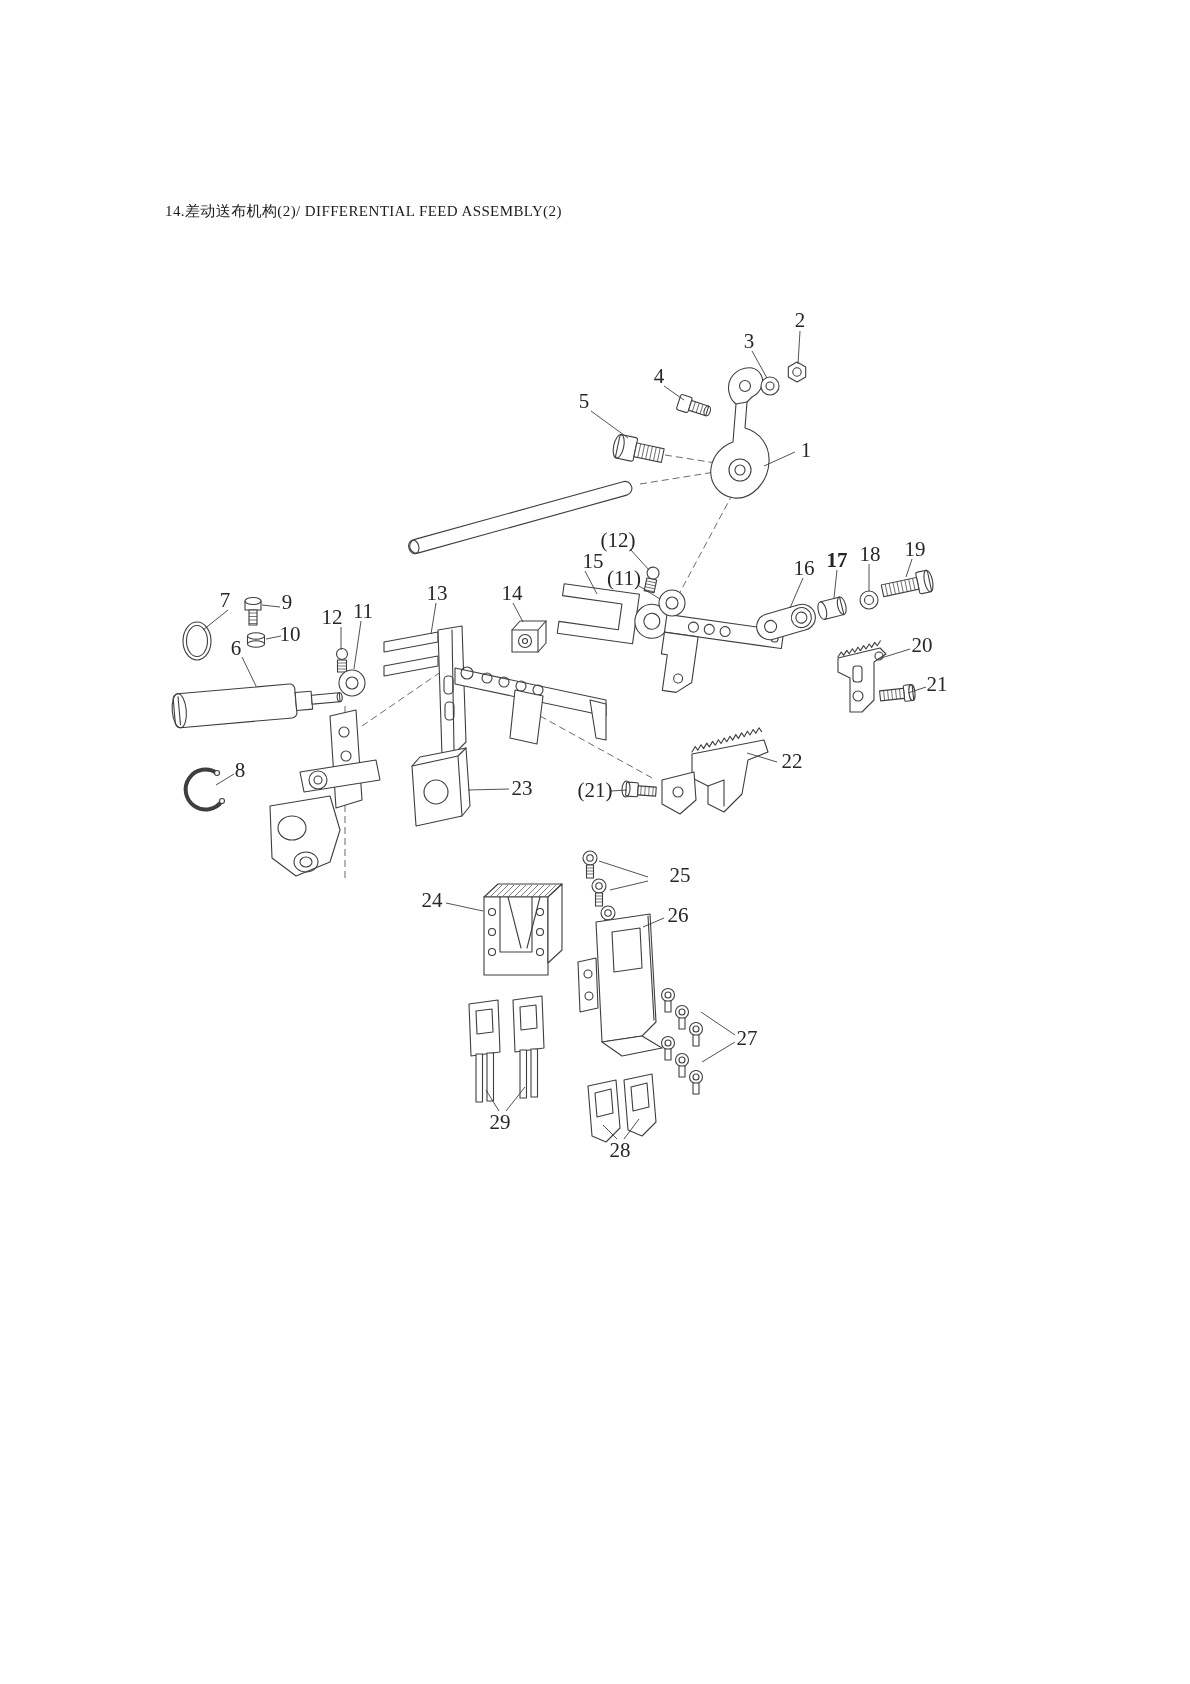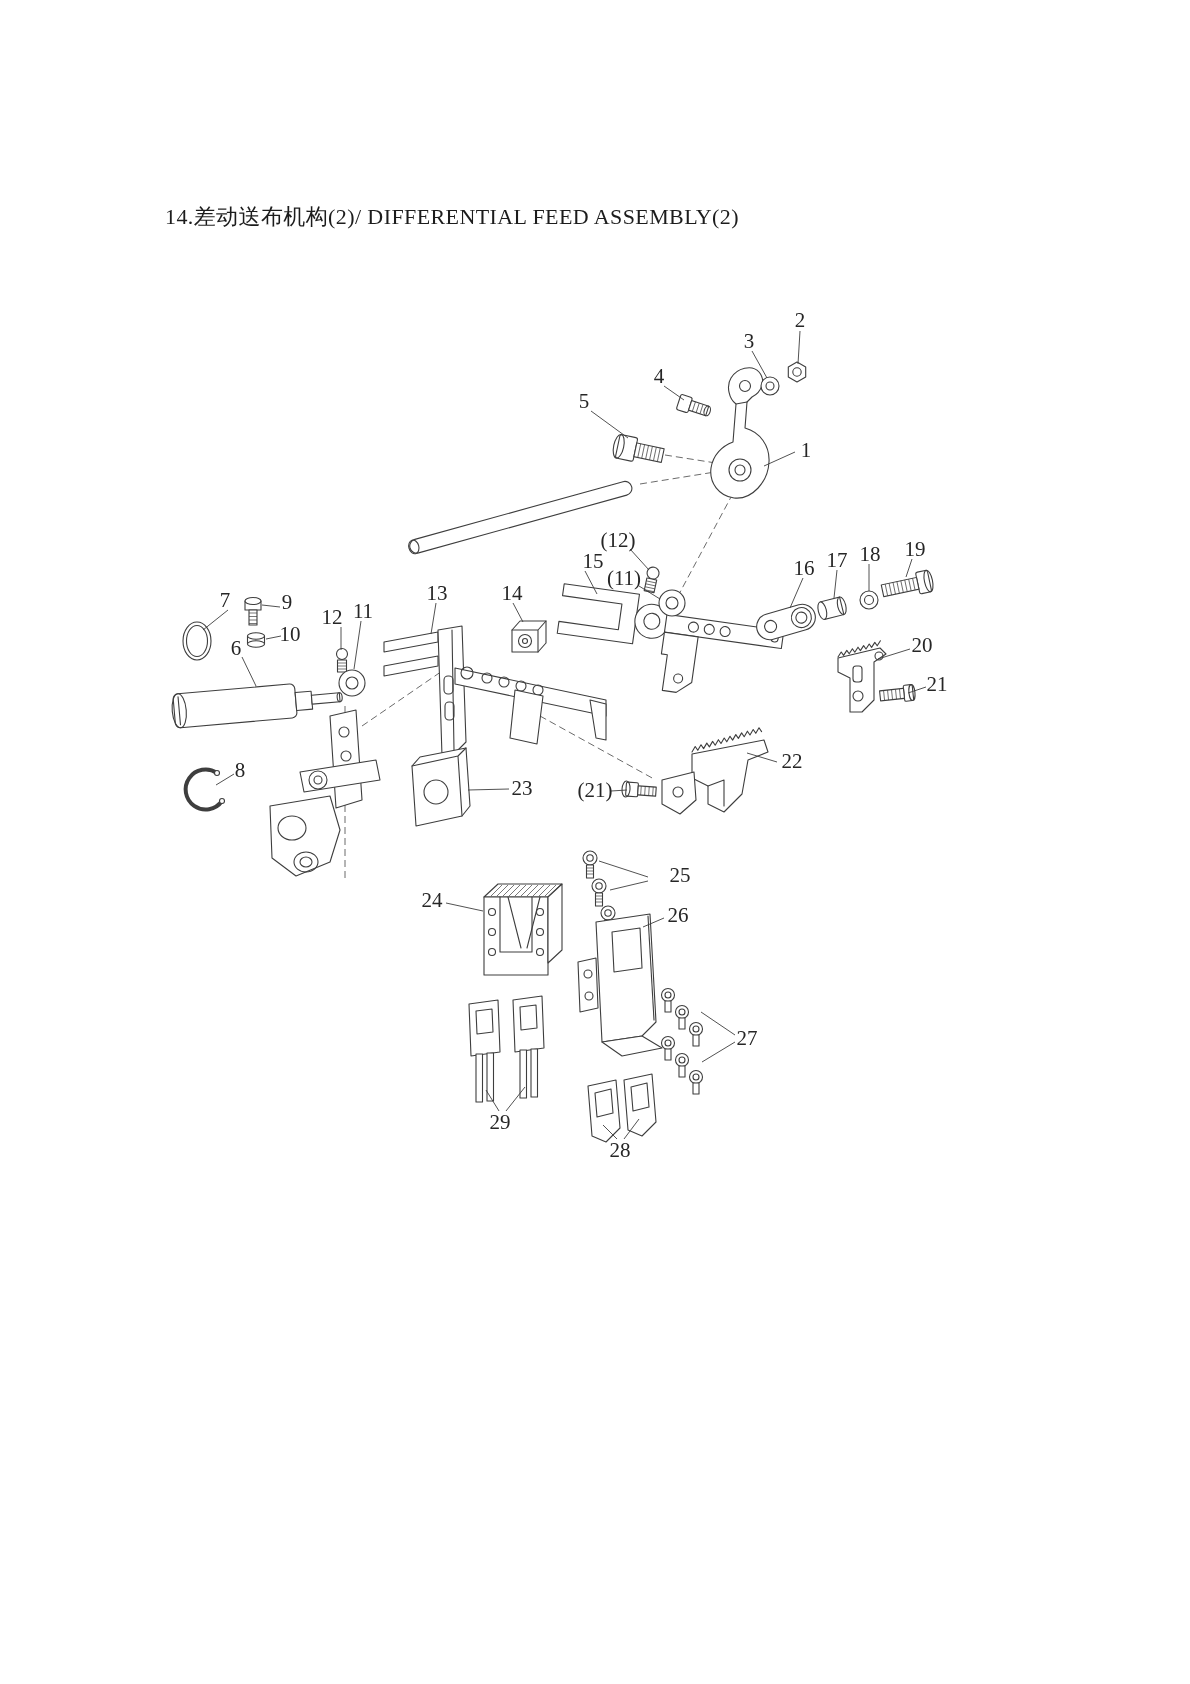--- a/index.html
+++ b/index.html
@@ -2,21 +2,21 @@
 <html><head>
 <meta charset="utf-8">
 <style>
   html, body { margin:0; padding:0; background:#ffffff; }
   .page {
     position:relative; width:1190px; height:1684px; background:#ffffff;
     font-family:"Liberation Serif", serif; overflow:hidden;
   }
   .title {
     position:absolute; left:165px; top:202px;
-    font-size:22px; color:#1c1c1c; letter-spacing:0.4px; white-space:nowrap;
+    font-size:15px; color:#1c1c1c; letter-spacing:0.4px; white-space:nowrap;
   }
   .diagram-svg { position:absolute; left:0; top:0; }
   .part-label {
     position:absolute; transform:translate(-50%,-50%);
     font-size:21px; color:#262626; white-space:nowrap;
   }
   
   .ln   { fill:none;    stroke:#3e3e3e; stroke-width:1.1; stroke-linecap:round; stroke-linejoin:round; }
   .fw   { fill:#ffffff; stroke:#3e3e3e; stroke-width:1.1; stroke-linejoin:round; }
   .th   { fill:none;    stroke:#3e3e3e; stroke-width:0.7; }
@@ -369,21 +369,21 @@
   <div>
       <div class="part-label" style="left: 800px; top: 320px;">2</div>
       <div class="part-label" style="left: 749px; top: 341px;">3</div>
       <div class="part-label" style="left: 659px; top: 376px;">4</div>
       <div class="part-label" style="left: 584px; top: 401px;">5</div>
       <div class="part-label" style="left: 806px; top: 450px;">1</div>
       <div class="part-label" style="left: 618px; top: 540px;">(12)</div>
       <div class="part-label" style="left: 581px; top: 561px; margin-left: 12px;">15</div>
       <div class="part-label" style="left: 624px; top: 578px;">(11)</div>
       <div class="part-label" style="left: 804px; top: 568px;">16</div>
-      <div class="part-label" style="left: 837px; top: 560px;">17</div>
+      <div class="part-label" style="left: 837px; top: 560px; font-weight: bold;">17</div>
       <div class="part-label" style="left: 870px; top: 554px;">18</div>
       <div class="part-label" style="left: 915px; top: 549px;">19</div>
       <div class="part-label" style="left: 225px; top: 600px;">7</div>
       <div class="part-label" style="left: 287px; top: 602px;">9</div>
       <div class="part-label" style="left: 290px; top: 634px;">10</div>
       <div class="part-label" style="left: 332px; top: 617px;">12</div>
       <div class="part-label" style="left: 363px; top: 611px;">11</div>
       <div class="part-label" style="left: 437px; top: 593px;">13</div>
       <div class="part-label" style="left: 512px; top: 593px;">14</div>
       <div class="part-label" style="left: 236px; top: 648px;">6</div>

